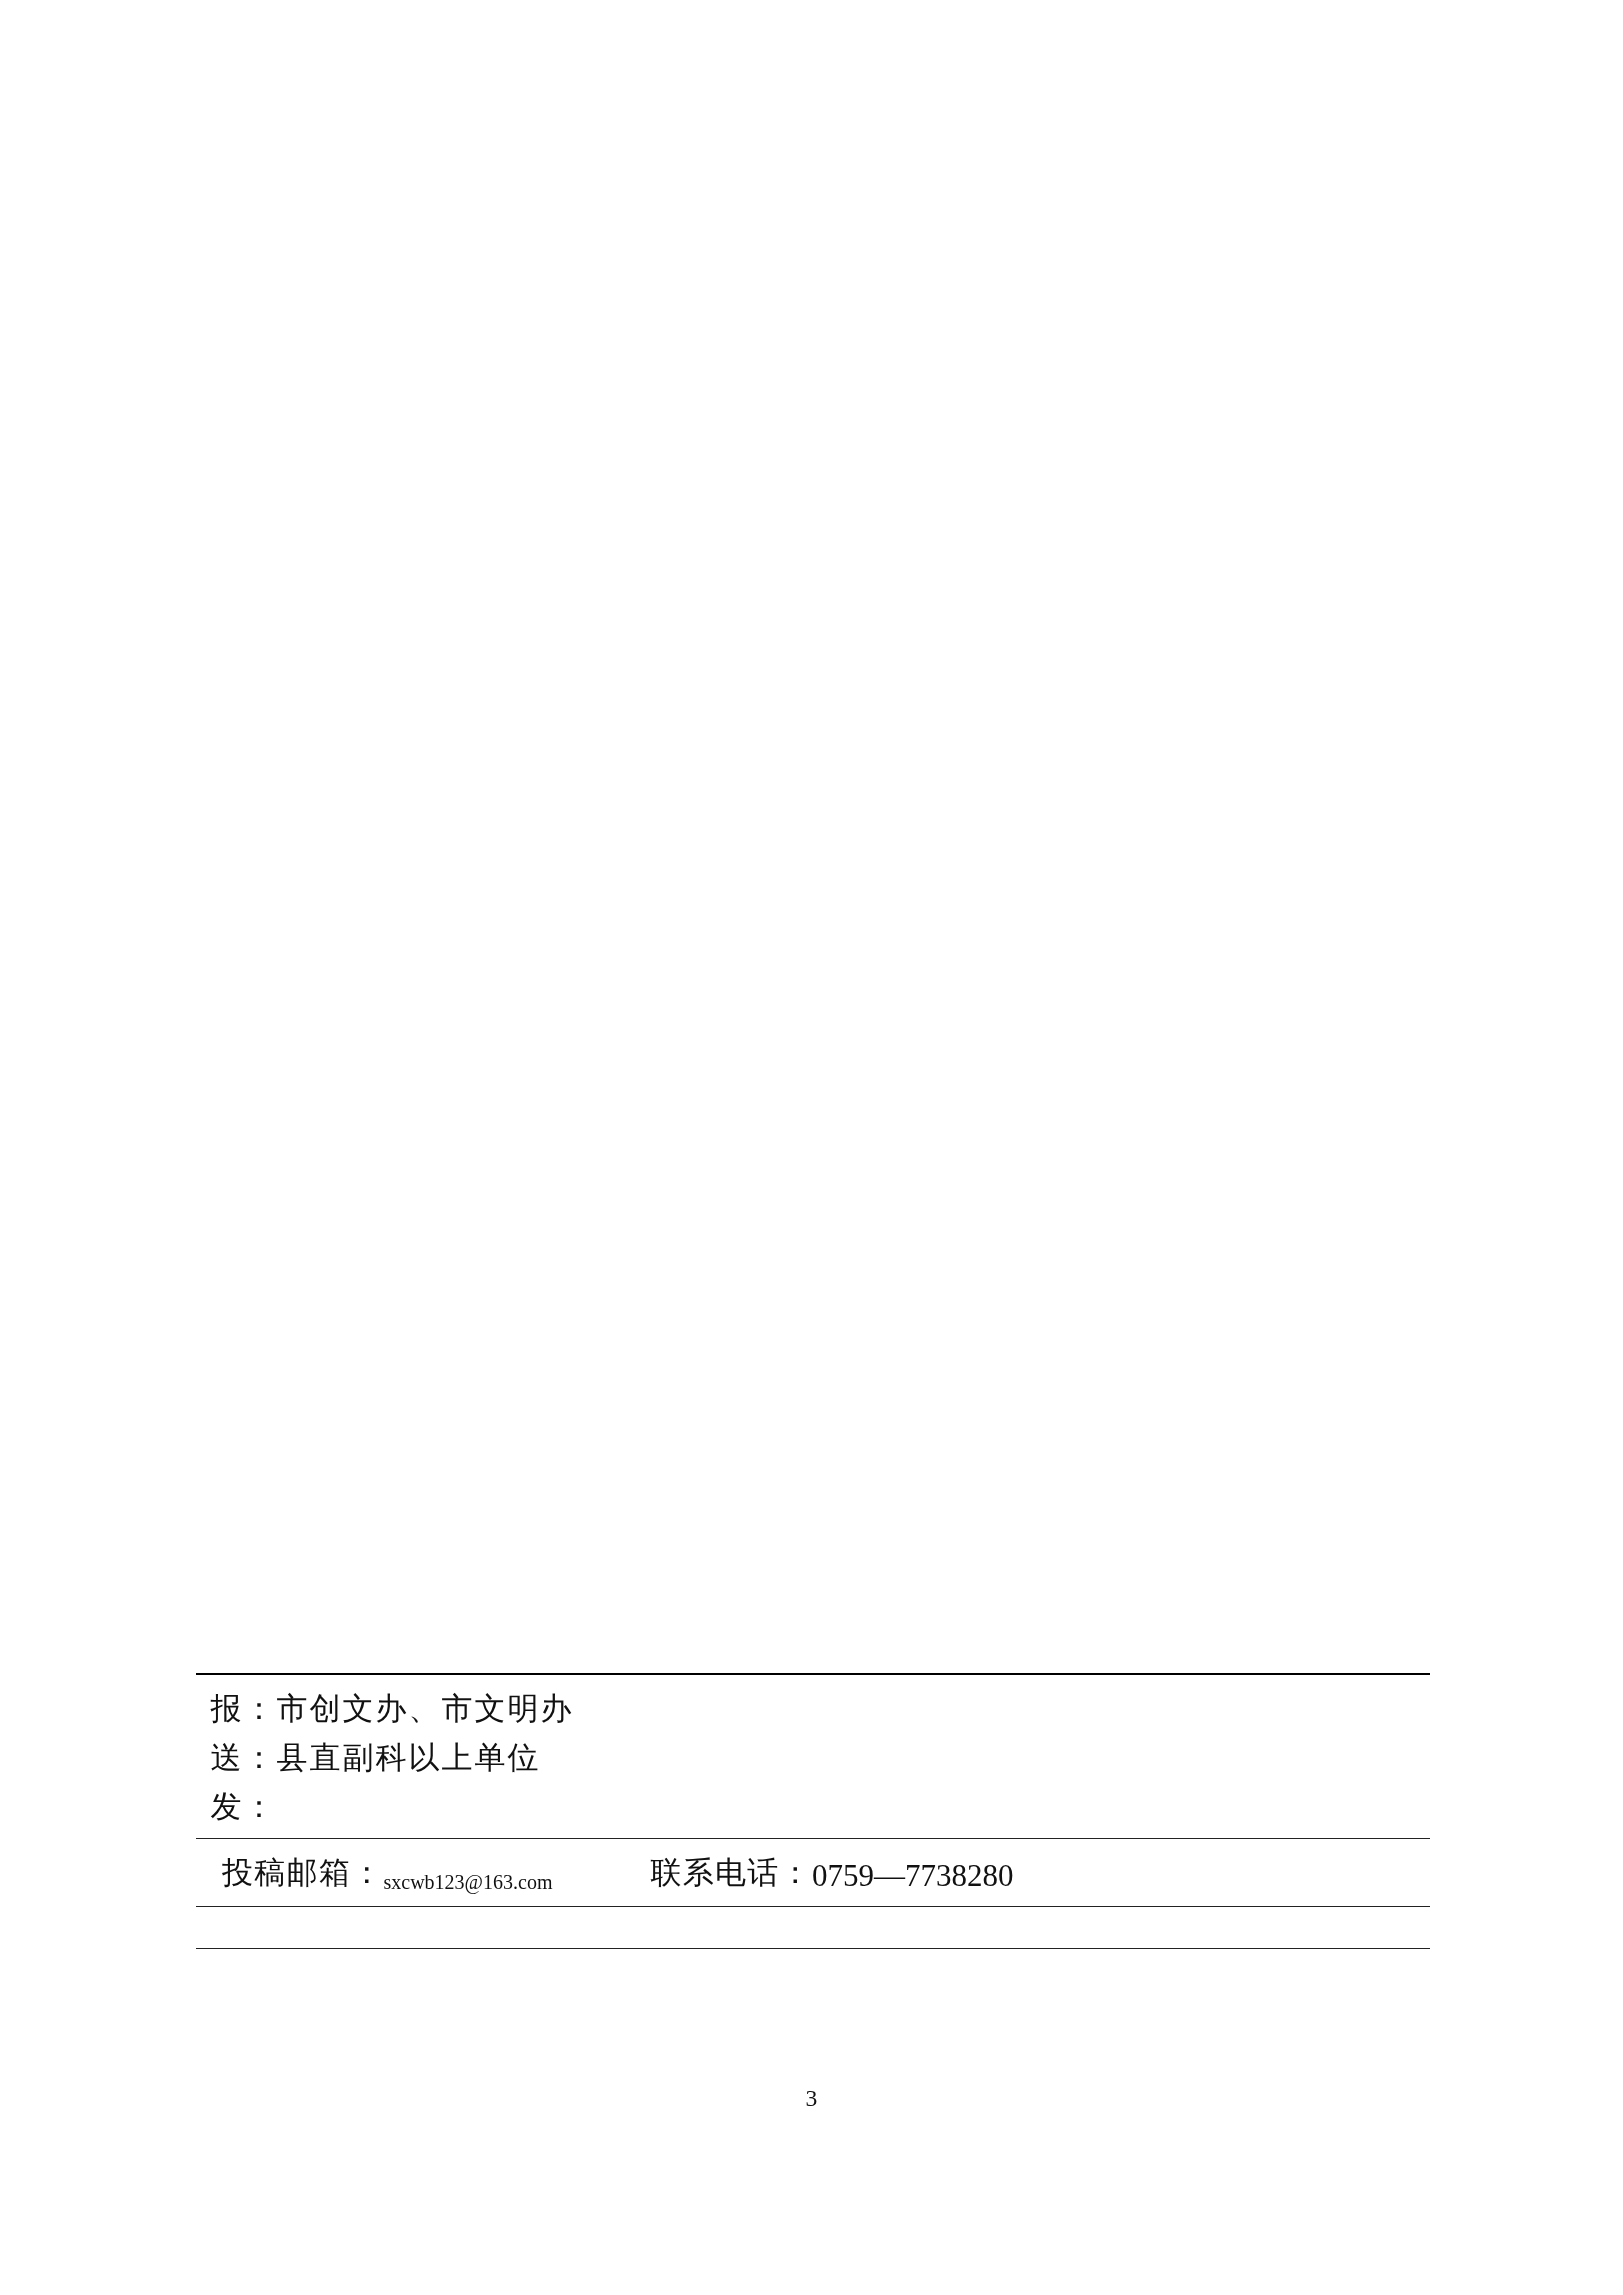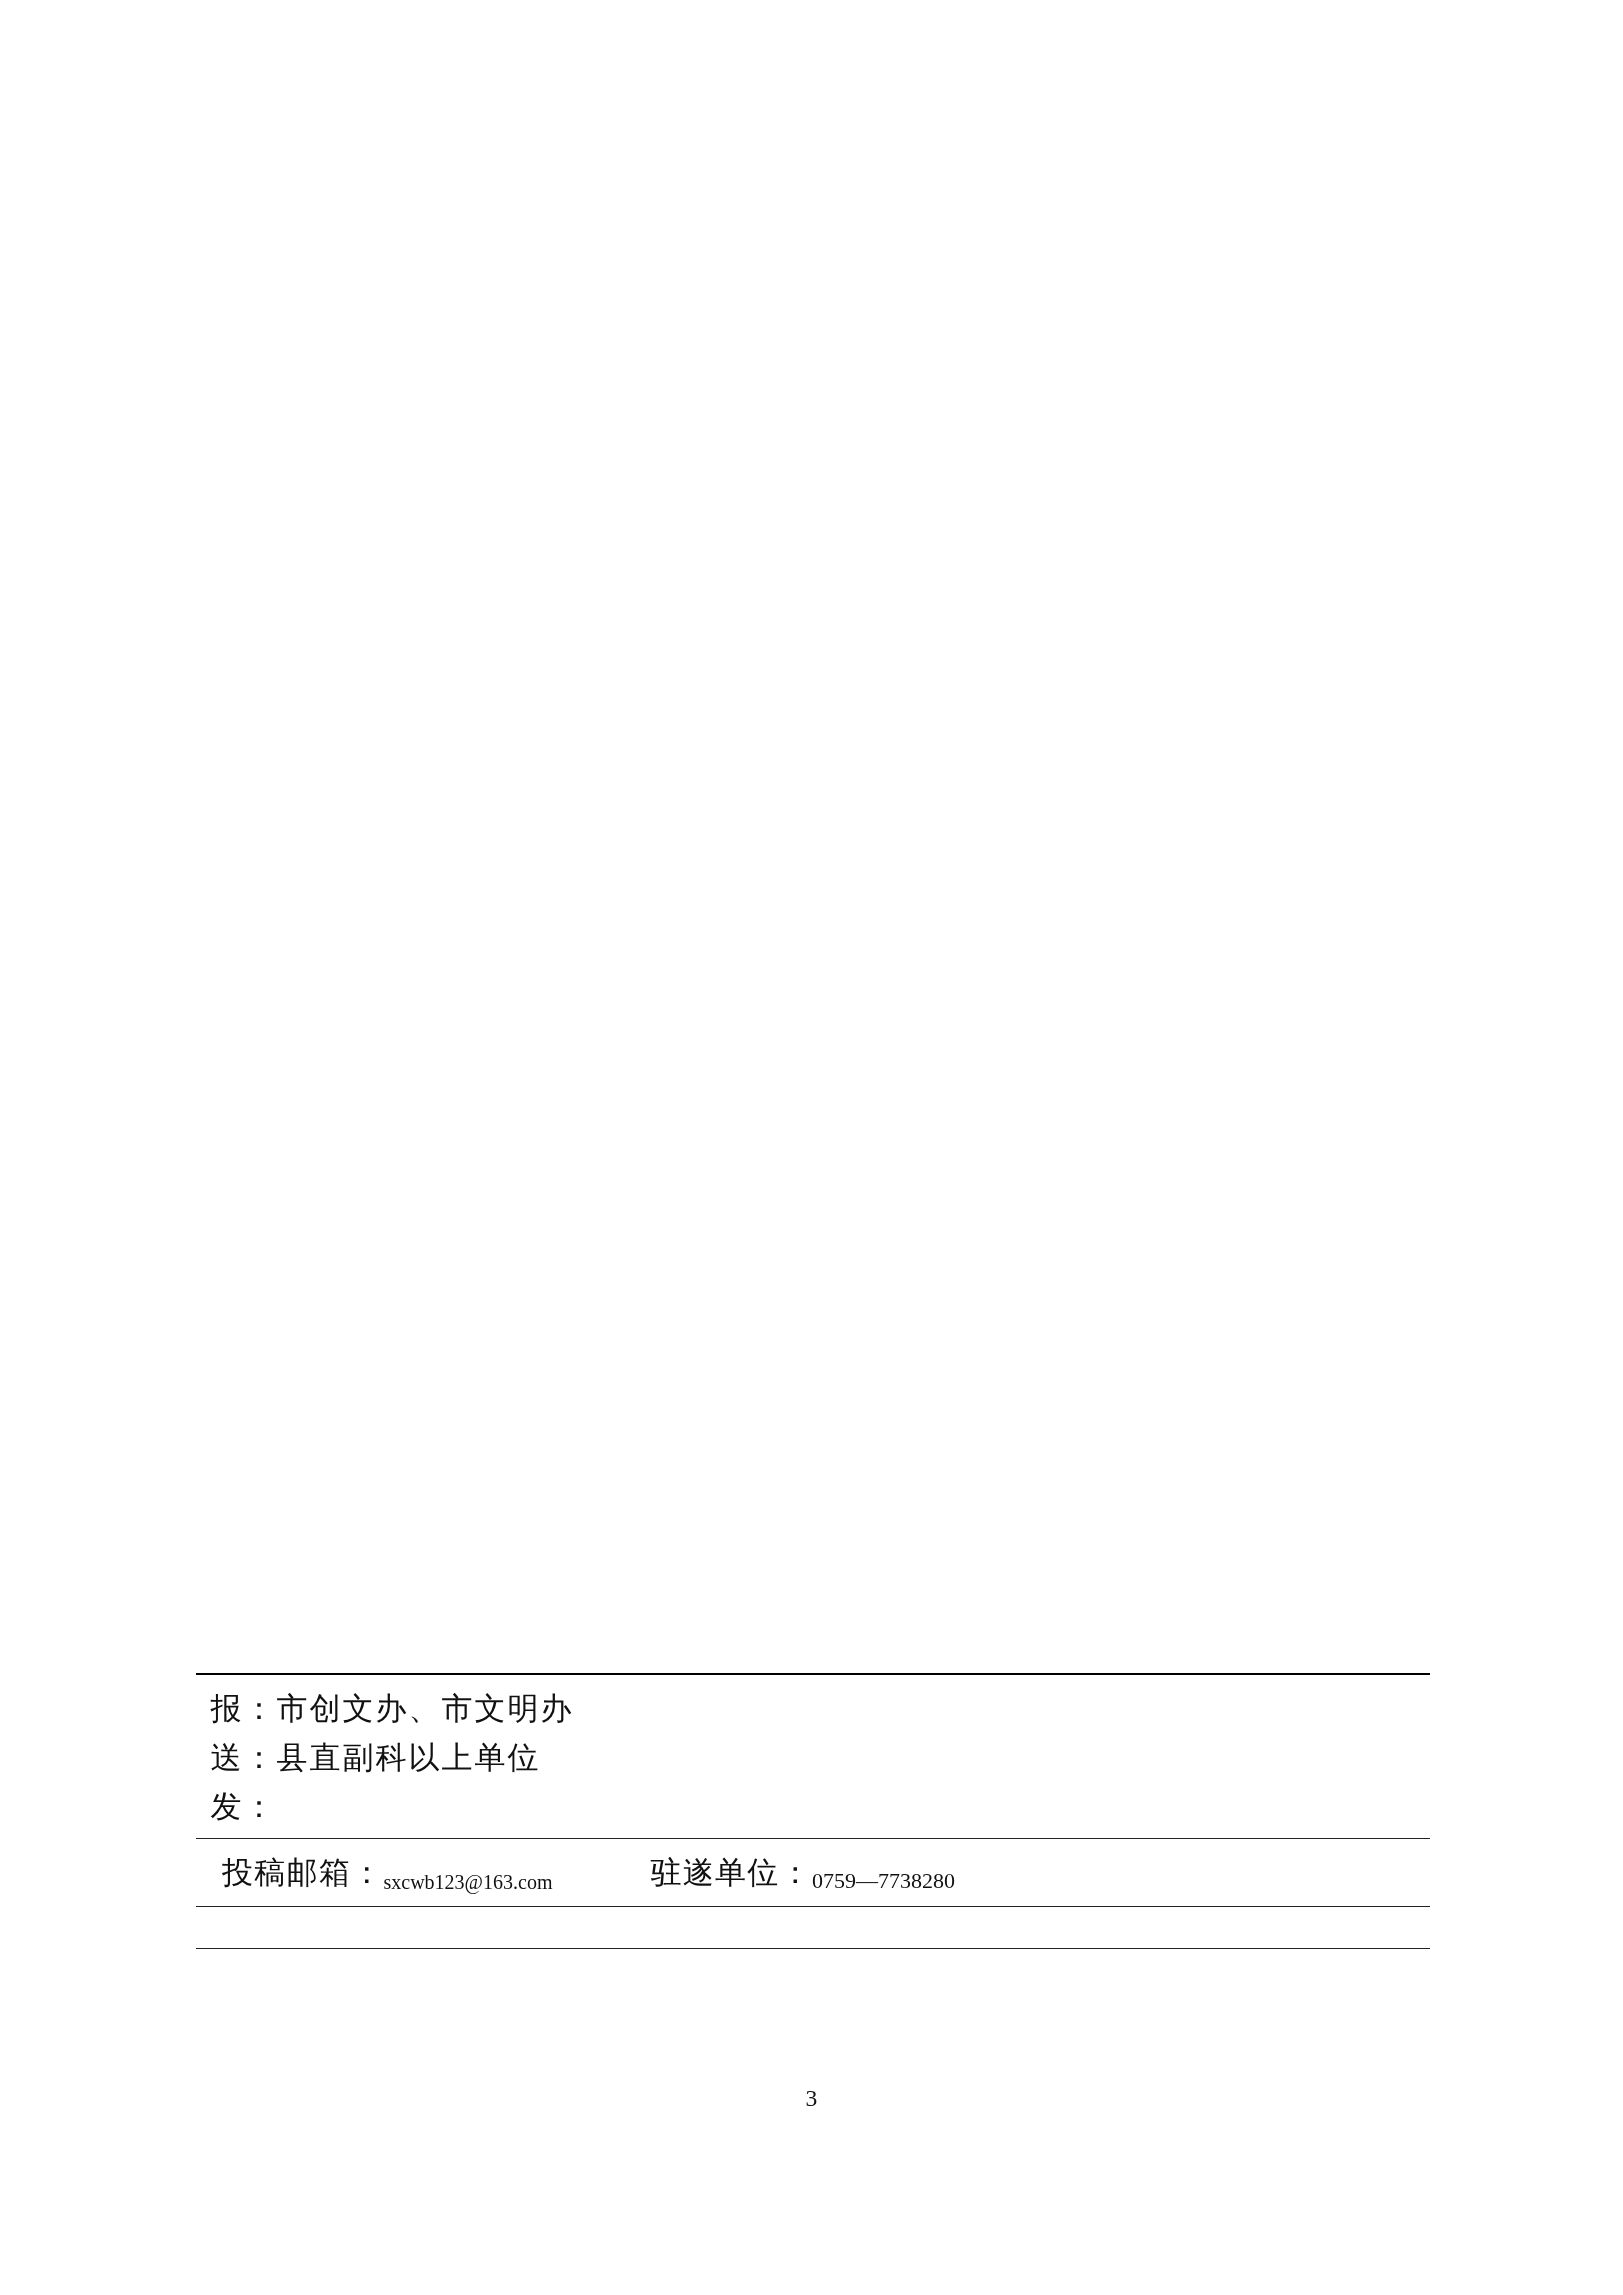--- a/index.html
+++ b/index.html
@@ -79,21 +79,21 @@
   .contact-row .gap {
     display: inline-block;
     width: 98px;
   }
   .contact-row .phone-label {
     white-space: pre;
   }
   .contact-row .phone-value {
     font-family: "Liberation Serif", serif;
     letter-spacing: 0px;
-    font-size: 22px;
+    font-size: 31px;
   }
   .spacer-band {
     height: 41px;
   }
   .page-number {
     position: absolute;
     left: 0;
     top: 2085px;
     width: 1623px;
     text-align: center;
@@ -130,21 +130,21 @@
       </div>
 
     </div>
 
     <div class="rule thin"></div>
 
     <div class="contact-row">
       <span class="email-label">投稿邮箱：</span>
       <span class="email-value">sxcwb123@163.com</span>
       <span class="gap"></span>
-      <span class="phone-label">驻遂单位：</span>
+      <span class="phone-label">联系电话：</span>
       <span class="phone-value">0759—7738280</span>
     </div>
 
     <div class="rule thin"></div>
 
     <div class="spacer-band"></div>
 
     <div class="rule thin"></div>
 
   </div>

